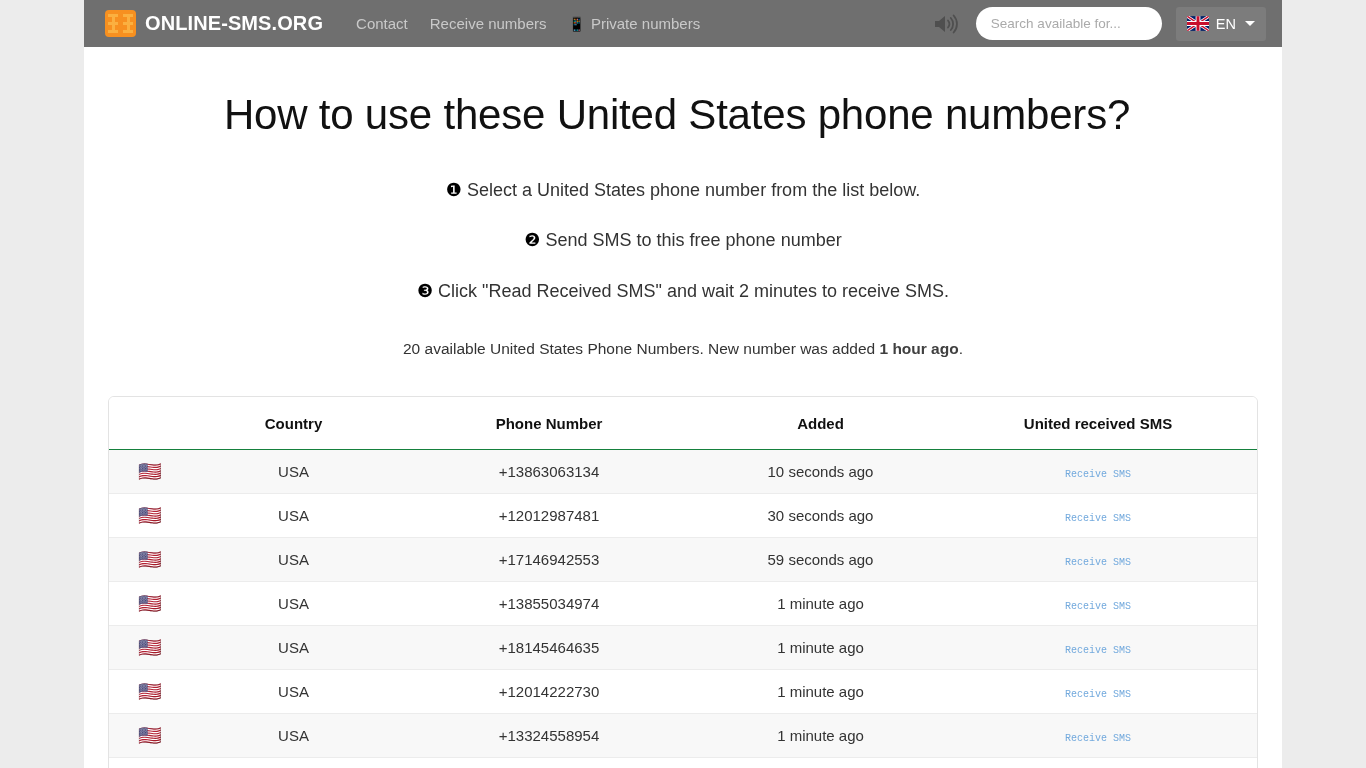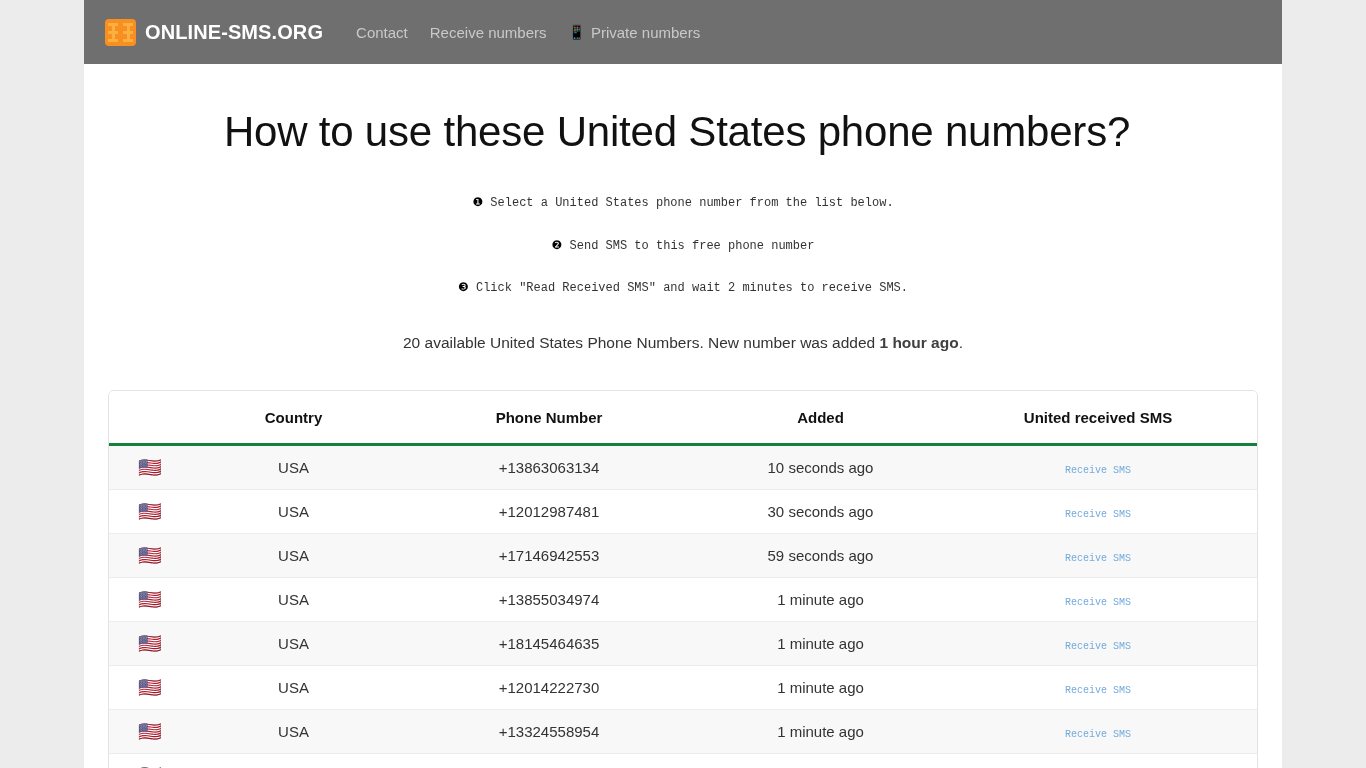--- a/index.html
+++ b/index.html
@@ -15,21 +15,21 @@
   .page {
     position: absolute;
     left: 84px; top: 0;
     width: 1198px;
     min-height: 768px;
     background: #ffffff;
   }
 
   
   .navbar {
-    height: 64px;
+    height: 47px;
     background: #6f6f6f;
     display: flex;
     align-items: center;
     padding: 0 16px 0 21px;
     position: relative;
   }
   .brand {
     display: flex;
     align-items: center;
     gap: 9px;
@@ -145,25 +145,24 @@
     font-size: 42px;
     font-weight: normal;
     color: #111111;
     margin: 44px 12px 0 0;
     letter-spacing: -0.2px;
   }
 
   .steps { margin-top: 40px; }
   .step {
     text-align: center;
-    font-size: 12px;
+    font-size: 18px;
     color: #333333;
     margin: 0 0 27px 0;
     line-height: 1.3;
-    font-family: Liberation Mono, monospace;
   }
   .step-num { color: #000000; }
 
   .availability {
     text-align: center;
     font-size: 15.5px;
     color: #333333;
     margin: 37px 0 0 0;
   }
   .availability b { color: #404040; }
@@ -181,21 +180,21 @@
     border-collapse: collapse;
     table-layout: fixed;
   }
   table.numbers th {
     font-size: 15px;
     font-weight: bold;
     color: #111111;
     padding: 18px 8px 17px 8px;
     text-align: center;
     background: #ffffff;
-    border-bottom: 3px solid #15803d;
+    border-bottom: 1px solid #15803d;
   }
   table.numbers td {
     font-size: 15px;
     color: #333333;
     text-align: center;
     padding: 12px 8px;
     height: 40.5px;
     border-bottom: 1px solid #ececec;
     vertical-align: middle;
   }
@@ -241,20 +240,46 @@
         </a>
       </li>
       <li>
         <a class="nav-link" href="#">
           <span class="phone-emoji">📱</span>
           <span>Private numbers</span>
         </a>
       </li>
     </ul>
 
+    <div class="nav-right">
+
+      <button class="sound-btn" aria-label="sound">
+        <svg width="26" height="22" viewBox="0 0 26 22">
+          <path d="M2 8 H6 L12 3 V19 L6 14 H2 Z" fill="#4f4f4f"></path>
+          <path d="M15 7.5 A5.5 5.5 0 0 1 15 14.5" stroke="#4f4f4f" stroke-width="1.8" fill="none" stroke-linecap="round"></path>
+          <path d="M17.8 5 A9 9 0 0 1 17.8 17" stroke="#4f4f4f" stroke-width="1.8" fill="none" stroke-linecap="round"></path>
+          <path d="M20.6 2.5 A12.5 12.5 0 0 1 20.6 19.5" stroke="#4f4f4f" stroke-width="1.8" fill="none" stroke-linecap="round"></path>
+        </svg>
+      </button>
+
+      <input class="search-input" type="text" placeholder="Search available for..." style="">
+
+      <button class="lang-btn">
+        <svg class="flag-uk" viewBox="0 0 60 40">
+          <rect width="60" height="40" fill="#012169"></rect>
+          <path d="M0,0 L60,40 M60,0 L0,40" stroke="#ffffff" stroke-width="8"></path>
+          <path d="M0,0 L60,40 M60,0 L0,40" stroke="#C8102E" stroke-width="4"></path>
+          <path d="M30,0 V40 M0,20 H60" stroke="#ffffff" stroke-width="13"></path>
+          <path d="M30,0 V40 M0,20 H60" stroke="#C8102E" stroke-width="8"></path>
+        </svg>
+        <span>EN</span>
+        <span class="caret"></span>
+      </button>
+
+    </div>
   </div>
 
   <h1 class="title">How to use these United States phone numbers?</h1>
 
   <div class="steps">
     <p class="step">
       <span class="step-num">❶</span>
       <span>Select a United States phone number from the list below.</span>
     </p>
     <p class="step">

